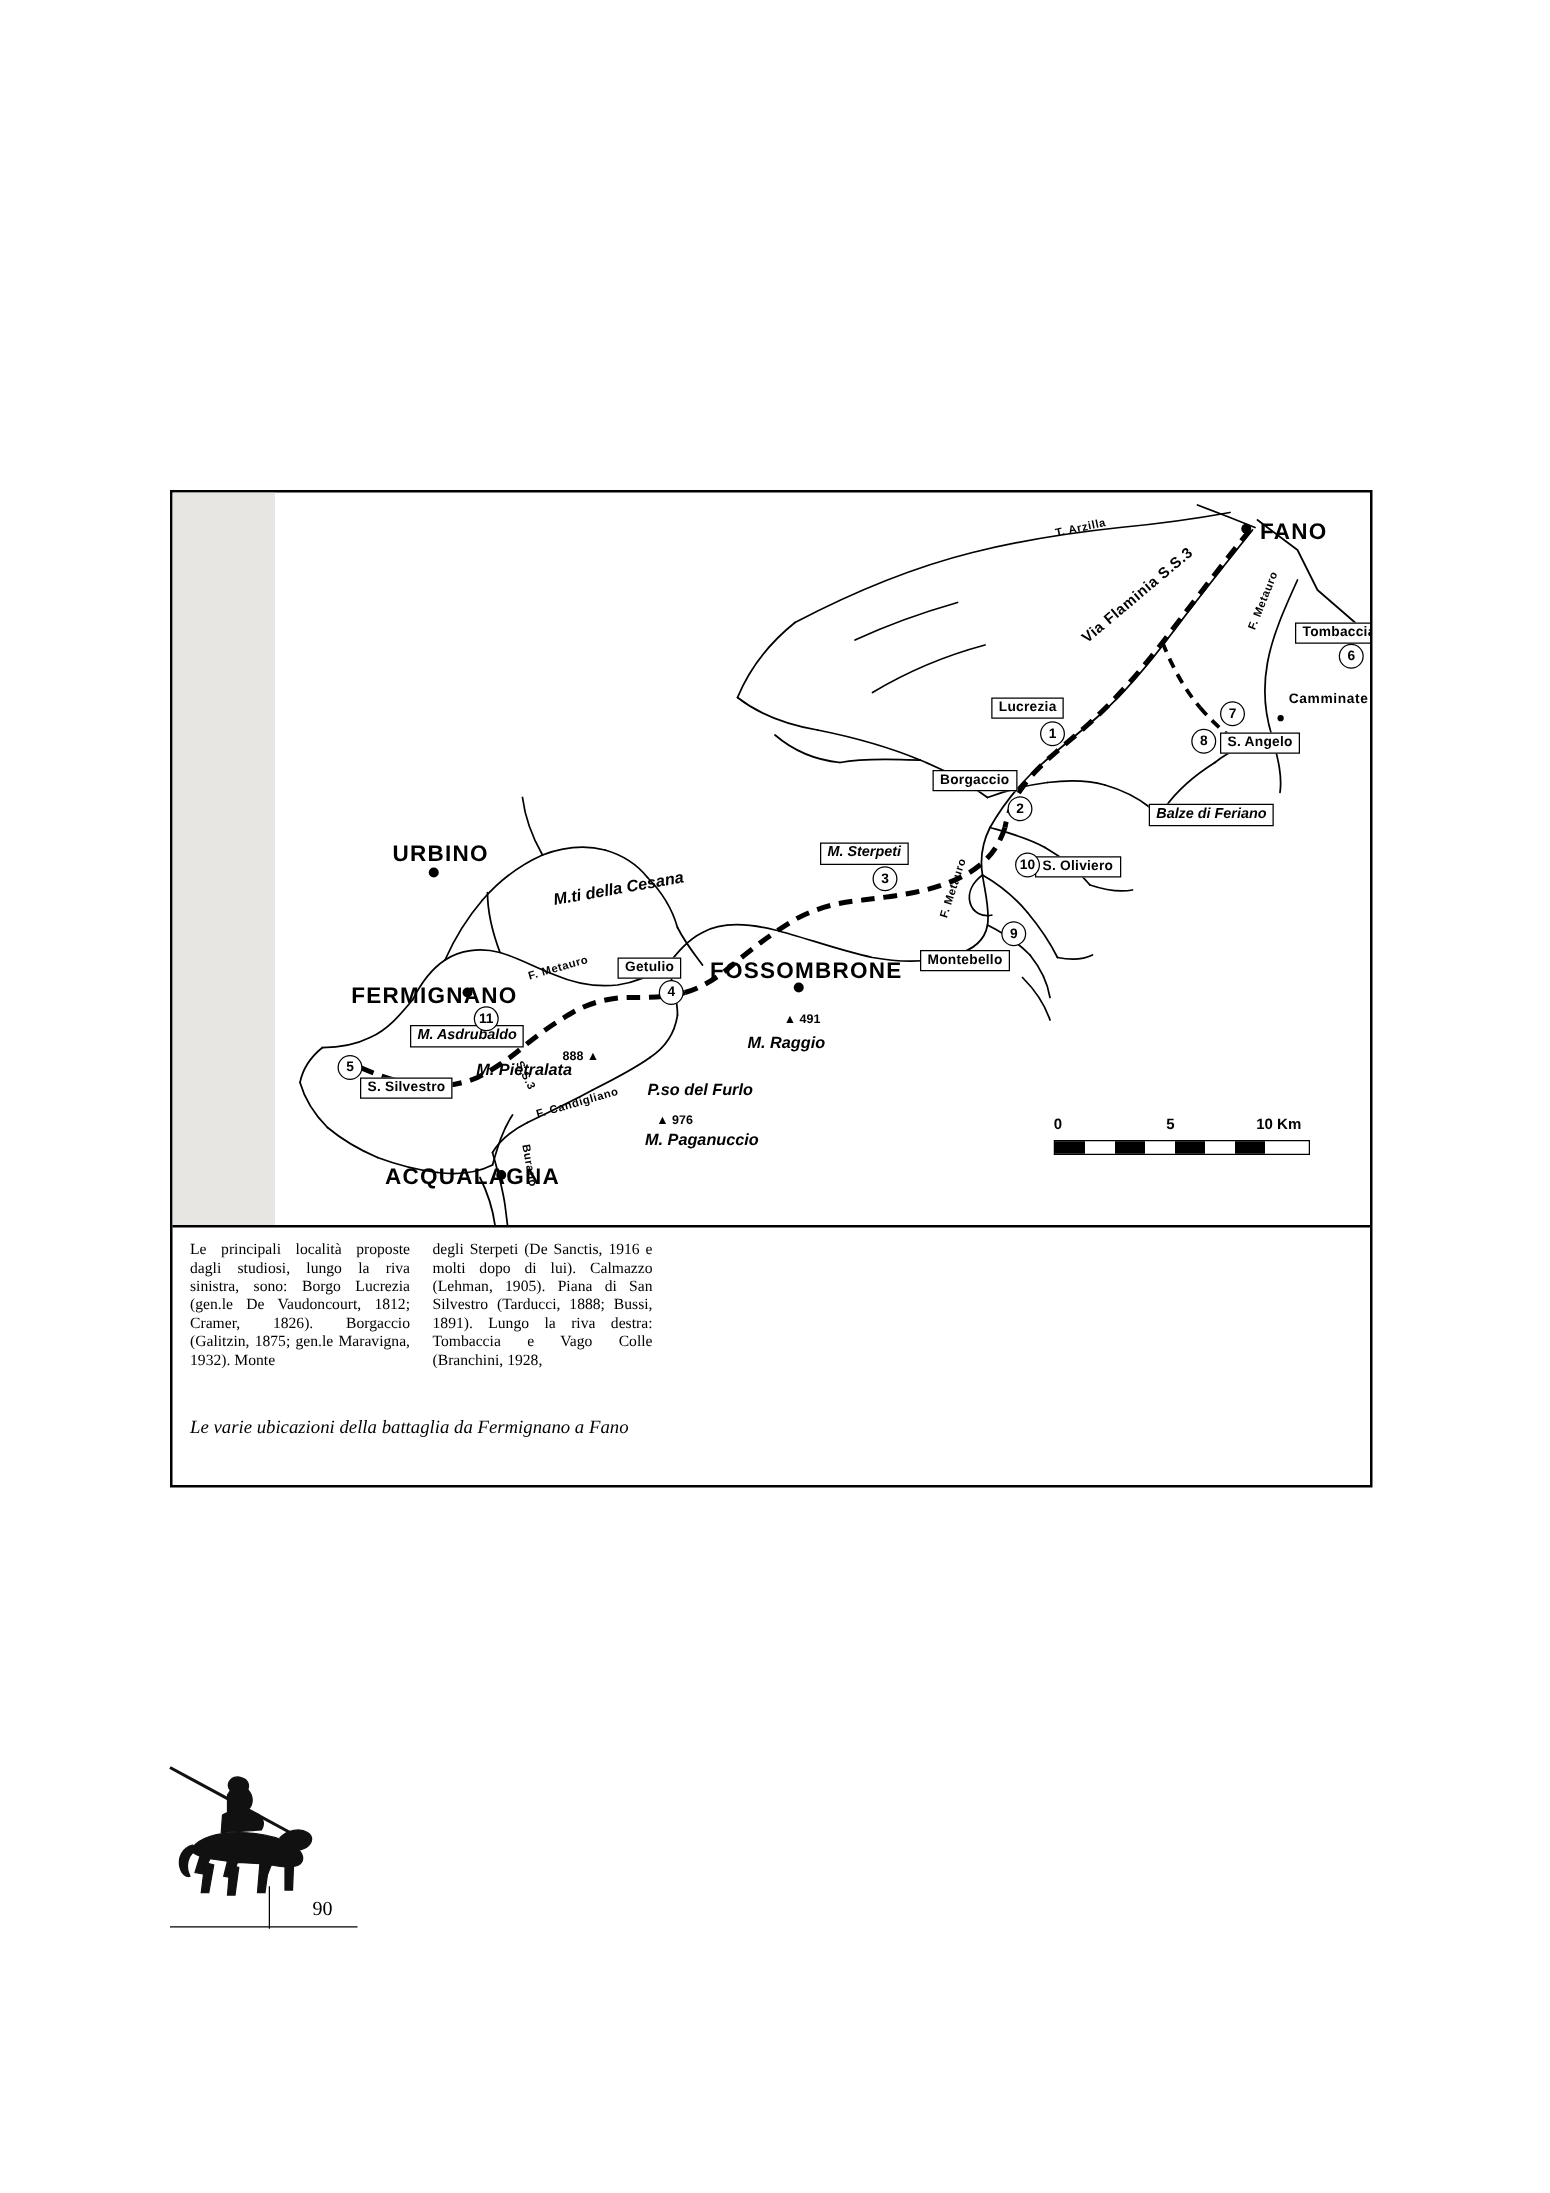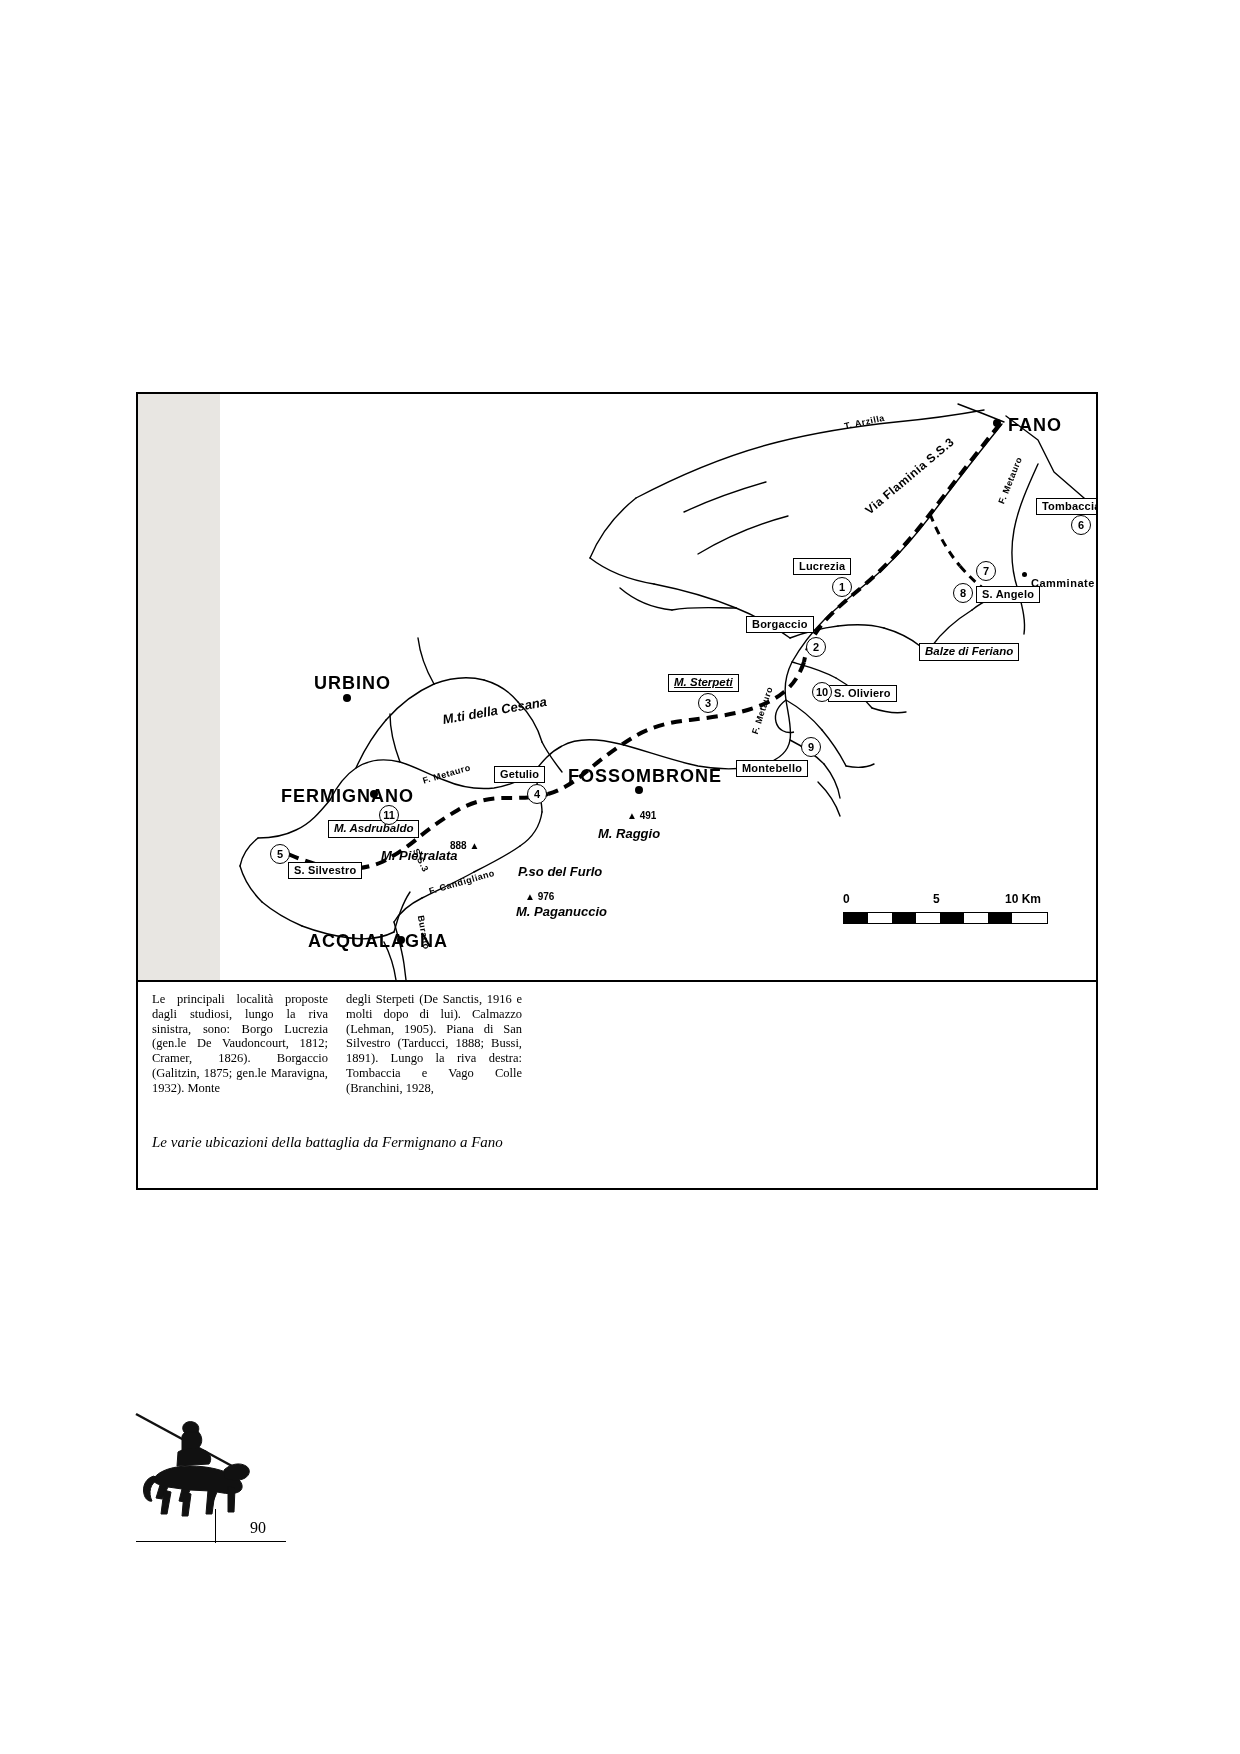--- a/index.html
+++ b/index.html
@@ -200,34 +200,34 @@
 
       <div class="lbl plain" style="left:430px;top:373px;">FOSSOMBRONE</div>
       <div class="dot" style="left:497px;top:392px;"></div>
 
       <div class="lbl plain" style="left:143px;top:393px;">FERMIGNANO</div>
       <div class="dot" style="left:232px;top:396px;"></div>
 
       <div class="lbl plain" style="left:170px;top:538px;">ACQUALAGNA</div>
       <div class="dot" style="left:259px;top:542px;"></div>
 
-      <div class="lbl plains" style="left:893px;top:184px;">Camminate</div>
+      <div class="lbl plains" style="left:893px;top:160px;">Camminate</div>
       <div class="dot sm" style="left:884px;top:178px;"></div>
 
       <div class="lbl box" style="left:898px;top:104px;">Tombaccia</div>
       <div class="lbl box" style="left:655px;top:164px;">Lucrezia</div>
       <div class="lbl box" style="left:838px;top:192px;">S. Angelo</div>
       <div class="lbl box" style="left:608px;top:222px;">Borgaccio</div>
       <div class="lbl box" style="left:690px;top:291px;">S. Oliviero</div>
       <div class="lbl box" style="left:598px;top:366px;">Montebello</div>
       <div class="lbl box" style="left:356px;top:372px;">Getulio</div>
       <div class="lbl box" style="left:150px;top:468px;">S. Silvestro</div>
 
       <div class="lbl boxi" style="left:781px;top:213px;margin-top:36px;">Balze di Feriano</div>
-      <div class="lbl boxi" style="left:530px;top:280px;text-decoration:underline;">M. Sterpeti</div>
+      <div class="lbl boxi" style="left:518px;top:280px;">M. Sterpeti</div>
       <div class="lbl boxi" style="left:190px;top:426px;">M. Asdrubaldo</div>
 
       <div class="lbl ital" style="left:304px;top:310px;transform:rotate(-10deg);">M.ti della Cesana</div>
       <div class="lbl ital" style="left:460px;top:433px;">M. Raggio</div>
       <div class="lbl ital" style="left:243px;top:455px;">M. Pietralata</div>
       <div class="lbl ital" style="left:380px;top:471px;">P.so del Furlo</div>
       <div class="lbl ital" style="left:378px;top:511px;">M. Paganuccio</div>
 
       <div class="tri" style="left:489px;top:416px;">▲ <span>491</span></div>
       <div class="tri" style="left:387px;top:497px;">▲ <span>976</span></div>

